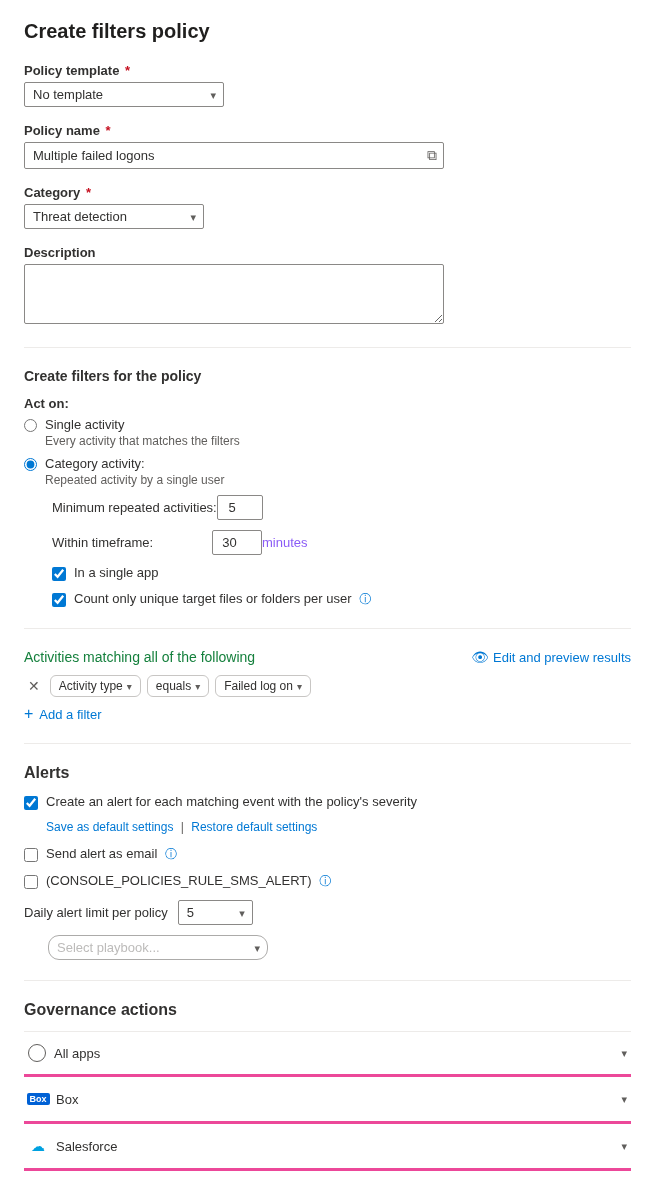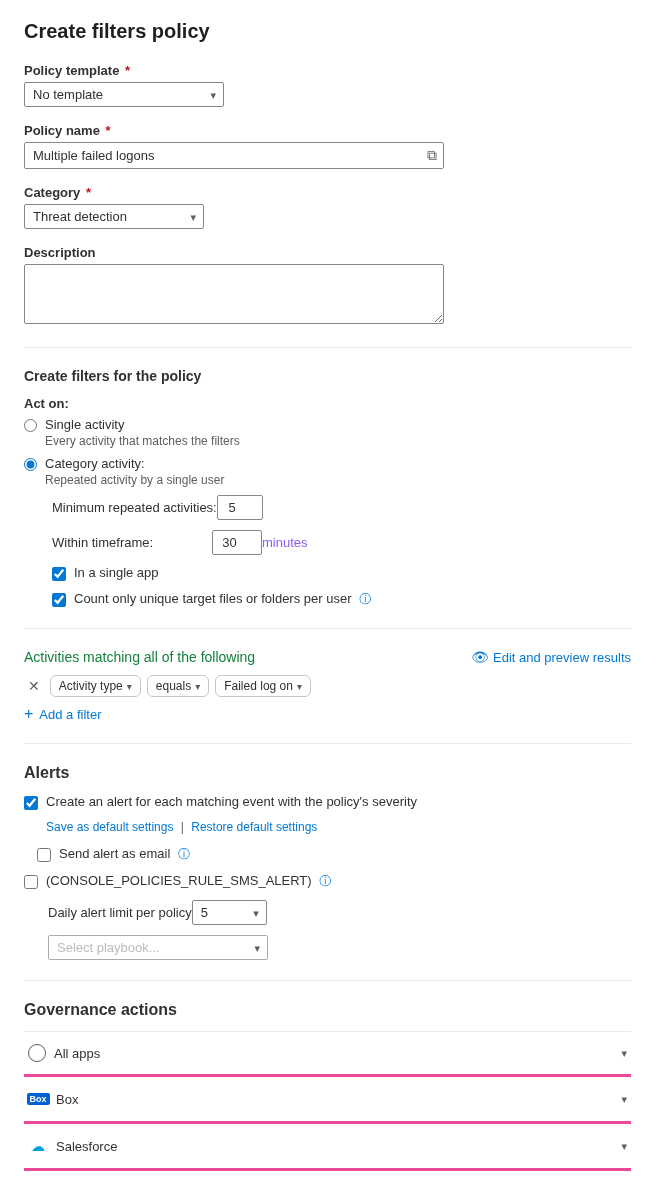--- a/index.html
+++ b/index.html
@@ -54,25 +54,25 @@
     .filter-tag { display: flex; align-items: center; gap: 4px; border: 1px solid #c8c6c4; border-radius: 2px; padding: 3px 8px; background: #fff; font-size: 12px; }
     .filter-dropdown { display: flex; align-items: center; border: 1px solid #c8c6c4; border-radius: 6px; padding: 3px 8px; background: #fff; font-size: 12px; cursor: pointer; gap: 4px; }
     .filter-dropdown .caret { font-size: 10px; color: #605e5c; }
     .add-filter { display: flex; align-items: center; gap: 6px; color: #0078d4; cursor: pointer; font-size: 13px; margin-top: 4px; }
     .alerts-section { margin-bottom: 20px; }
     .alerts-section h2 { font-size: 16px; font-weight: 600; margin-bottom: 12px; }
     .alert-links { font-size: 12px; margin-left: 22px; margin-top: 2px; }
     .alert-links a { color: #0078d4; text-decoration: none; cursor: pointer; }
     .alert-links .sep { color: #605e5c; margin: 0 4px; }
     .info-icon { color: #0078d4; font-size: 12px; margin-left: 4px; cursor: pointer; }
-    .daily-row { display: flex; align-items: center; margin-left: 24px; margin-bottom: 10px; }
+    .daily-row { display: flex; align-items: center; gap: 10px; margin-bottom: 10px; }
     .daily-row label { font-size: 13px; }
     .daily-row .dropdown-wrap select { width: 80px; }
     .playbook-wrap { margin-left: 24px; }
-    .playbook-select { width: 220px; color: #a19f9d; }
+    .playbook-select { width: 220px; color: #a19f9d; border-radius: 11px; }
     .governance-section { }
     .governance-section h2 { font-size: 16px; font-weight: 600; margin-bottom: 8px; }
     .gov-divider { border: none; border-top: 1px solid #edebe9; margin: 12px 0 0 0; }
     .gov-item { display: flex; align-items: center; justify-content: space-between; padding: 12px 4px; border-bottom: 3px solid #ec4899; cursor: pointer; }
     .gov-item-left { display: flex; align-items: center; gap: 8px; }
     .gov-icon { width: 20px; height: 20px; display: flex; align-items: center; justify-content: center; font-size: 13px; }
     .gov-icon.all-apps { width: 18px; height: 18px; border-radius: 50%; border: 1.5px solid #605e5c; }
     .gov-label { font-size: 13px; }
     .caret-down { font-size: 11px; color: #605e5c; }
     .box-icon { background: #0061d5; color: #fff; font-size: 9px; font-weight: 700; padding: 1px 3px; border-radius: 2px; }
@@ -216,21 +216,21 @@
     <div class="checkbox-row">
       <input type="checkbox" id="main-alert" checked="" style="">
       <label for="main-alert">Create an alert for each matching event with the policy's severity</label>
     </div>
     <div class="alert-links">
       <a>Save as default settings</a>
       <span class="sep">|</span>
       <a>Restore default settings</a>
     </div>
 
-    <div class="checkbox-row" style="margin-left:13px; margin-top:12px;">
+    <div class="checkbox-row" style="margin-left:0; margin-top:12px;">
       <input type="checkbox" id="send-email" style="">
       <label for="send-email">
         <span>Send alert as email</span>
         <span class="info-icon">ⓘ</span>
       </label>
     </div>
 
     <div class="checkbox-row">
       <input type="checkbox" id="sms-alert" style="">
       <label for="sms-alert">

